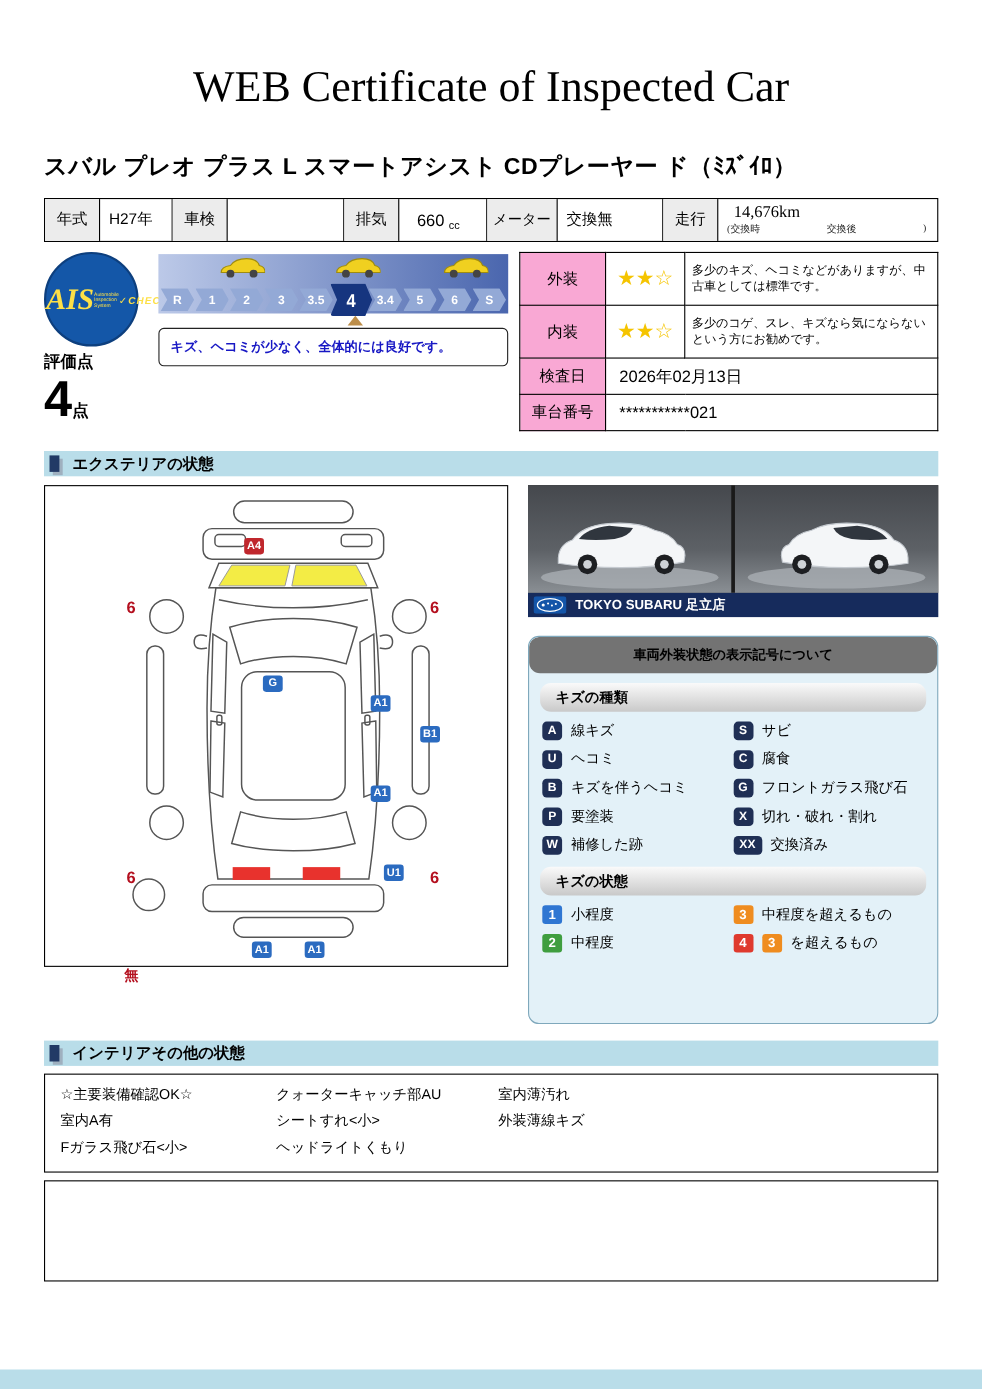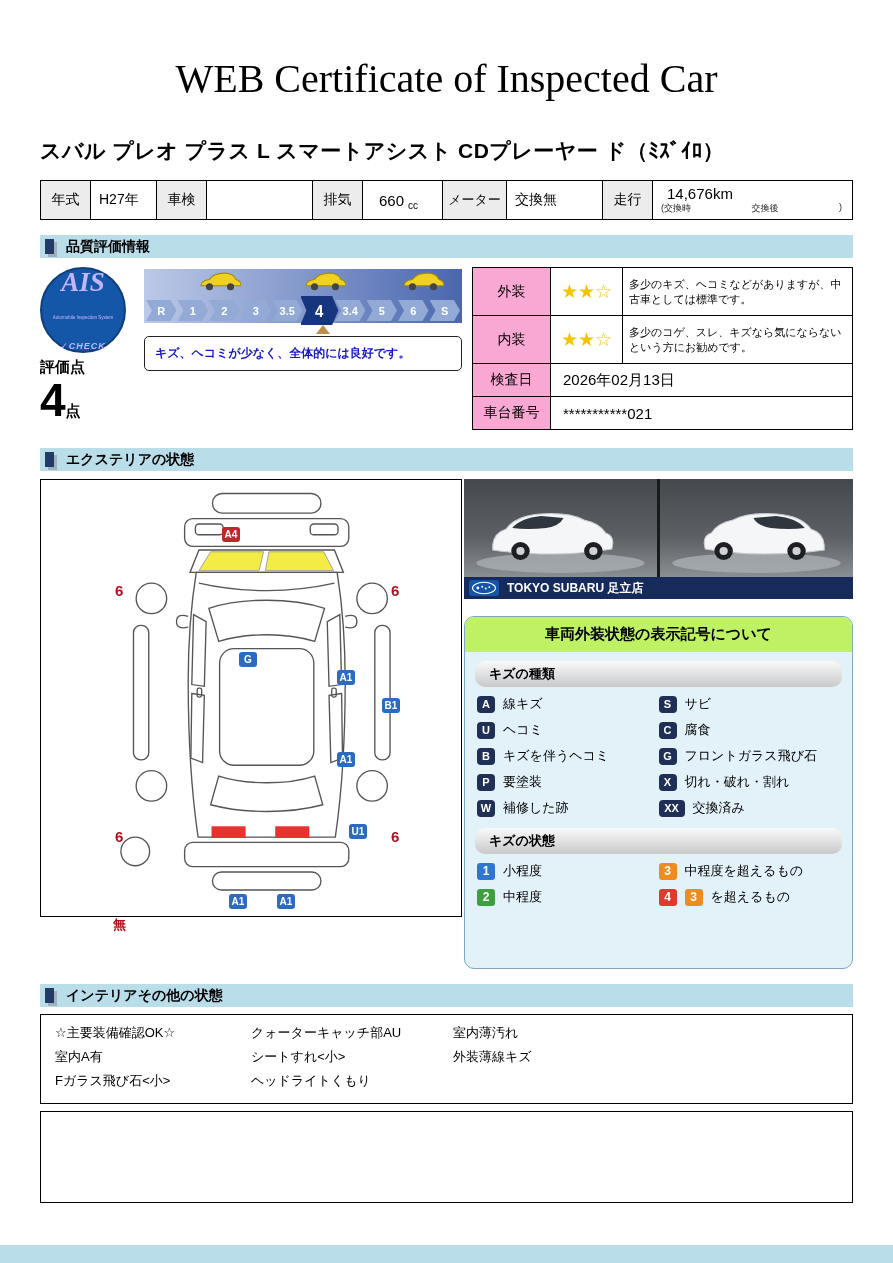--- a/index.html
+++ b/index.html
@@ -14,37 +14,37 @@
   
   .main-title {
     font-family:"Liberation Serif","DejaVu Serif",serif;
     font-size:40px; font-weight:normal; text-align:center; padding-top:55px;
   }
   .vehicle-name { font-size:21px; font-weight:bold; margin-top:35px; letter-spacing:0.5px; }
 
   
   .spec-row { display:flex; border:1px solid #000; height:40px; margin-top:15px; font-size:14px; }
   .spec-row > div { border-right:1px solid #000; display:flex; align-items:center; }
-  .spec-row > div:last-child { border-right:none; }
+  .spec-row > div:last-child { border-right:none;font-family:Liberation Serif, serif; }
   .spec-h { background:#ececec; justify-content:center; }
   .spec-v { padding-left:8px; }
   .w50{width:50px;} .w66{width:66px;} .w106{width:106px;} .w80{width:80px;} .w64{width:64px;} .w96{width:96px;}
   .spec-run { flex:1; flex-direction:column; align-items:flex-start !important; justify-content:center; }
   .run-main { font-size:15px; padding-left:14px; }
   .run-note { font-size:9px; width:100%; display:flex; justify-content:space-between; padding:0 10px 0 8px; color:#222; }
 
   
   .sec-bar { background:#b9dde9; height:23px; display:flex; align-items:center; padding-left:5px; font-size:14px; font-weight:bold; }
   .sec-bullet { width:9px; height:15px; background:#223a66; box-shadow:3px 3px 0 #9fb0bf; margin-right:12px; }
 
   
   .quality { display:flex; margin-top:9px; height:170px; }
   .q-left { width:98px; display:flex; flex-direction:column; align-items:flex-start; }
-  .ais-circle { width:86px; height:86px; border-radius:50%; background:#1457a8; color:#c4b5fd;
-    display:flex; flex-direction:column; align-items:center; justify-content:space-between; border:2px solid #0d3f7e; }
+  .ais-circle { width:86px; height:86px; border-radius:50%; background:#1457a8; color:#fde047;
+    display:flex; flex-direction:row; align-items:center; justify-content:flex-start; border:2px solid #0d3f7e; }
   .ais-brand { font-size:27px; font-weight:bold; font-style:italic; line-height:1; font-family:"Liberation Serif",serif; }
   .ais-sub { font-size:4.5px; margin-top:1px; }
   .ais-check { font-size:9px; font-weight:bold; font-style:italic; margin-top:3px; letter-spacing:1px; }
   .score-label { font-size:15px; font-weight:bold; margin-top:5px; }
   .score-line { line-height:1; }
   .score-value { font-size:46px; font-weight:bold; }
   .score-unit { font-size:15px; font-weight:bold; }
 
   .q-mid { width:318px; margin-left:6px; position:relative; }
   .q-labels { display:flex; gap:2px; }
@@ -82,29 +82,29 @@
   .ext-diagram { width:422px; height:438px; border:1px solid #000; position:relative; }
   .diag-svg { width:100%; height:100%; }
   .mark { position:absolute; }
   .mk-badge { min-width:18px; height:15px; padding:0 2px; border-radius:3px; color:#fff;
     font-size:10px; font-weight:bold; display:flex; align-items:center; justify-content:center; }
   .mk-blue { background:#2b6bc0; }
   .mk-red  { background:#c0272d; }
   .mk-six  { color:#b40f1e; font-size:15px; font-weight:bold; }
   .mk-none { color:#b40f1e; font-size:13px; font-weight:bold; }
 
-  .ext-right { flex:1; margin-left:2px; display:flex; flex-direction:column; }
+  .ext-right { flex:1; margin-left:18px; display:flex; flex-direction:column; }
   .photos { display:flex; gap:3px; background:#1a1a1a; }
   .photo { width:50%; height:98px; }
   .photo svg { width:100%; height:100%; display:block; }
   .photo-caption { height:22px; background:#162b5c; color:#fff; display:flex; align-items:center;
     gap:8px; font-size:12px; font-weight:bold; padding-left:5px; }
 
   .legend { margin-top:17px; border:1px solid #7fa8bc; border-radius:10px; background:#e3f1f8; overflow:hidden; flex:1; }
-  .legend-title { background:#bef264; text-align:center; font-size:15px; font-weight:bold; padding:8px 0; }
+  .legend-title { background:#737373; text-align:center; font-size:12px; font-weight:bold; padding:8px 0;border-radius:10px; }
   .legend-bar { margin:9px 10px 6px; background:linear-gradient(180deg,#fafafa,#c9c9c9); border-radius:10px;
     font-size:13px; font-weight:bold; padding:4px 14px; }
   .legend-grid { display:grid; grid-template-columns:1fr 1fr; padding:2px 12px; row-gap:8px; }
   .legend-item { display:flex; align-items:center; gap:8px; font-size:13px; }
   .lg-badge { width:18px; height:17px; background:#1f2f55; color:#fff; border-radius:4px; flex:none;
     display:flex; align-items:center; justify-content:center; font-size:11px; font-weight:bold; }
   .lg-badge.wide { width:26px; }
   .st-badge { width:18px; height:17px; border-radius:3px; color:#fff; flex:none;
     display:flex; align-items:center; justify-content:center; font-size:12px; font-weight:bold; }
   .st-blue{background:#2f76d2;} .st-green{background:#3f9e3f;} .st-orange{background:#ef8c1f;} .st-red{background:#df3a2e;}
@@ -146,24 +146,20 @@
     <div class="spec-run">
       <span class="run-main">14,676km</span>
       <span class="run-note">
         <span>(交換時</span>
         <span>交換後</span>
         <span>)</span>
       </span>
     </div>
   </div>
 
-  <div class="sec-bar mt-q">
-    <span class="sec-bullet"></span>
-    <span>品質評価情報</span>
-  </div>
 
   <div class="quality">
     <div class="q-left">
       <div class="ais-circle">
         <div class="ais-brand">AIS</div>
         <div class="ais-sub">Automobile Inspection System</div>
         <div class="ais-check">✓CHECK</div>
       </div>
       <div class="score-label">評価点</div>
       <div class="score-line">

